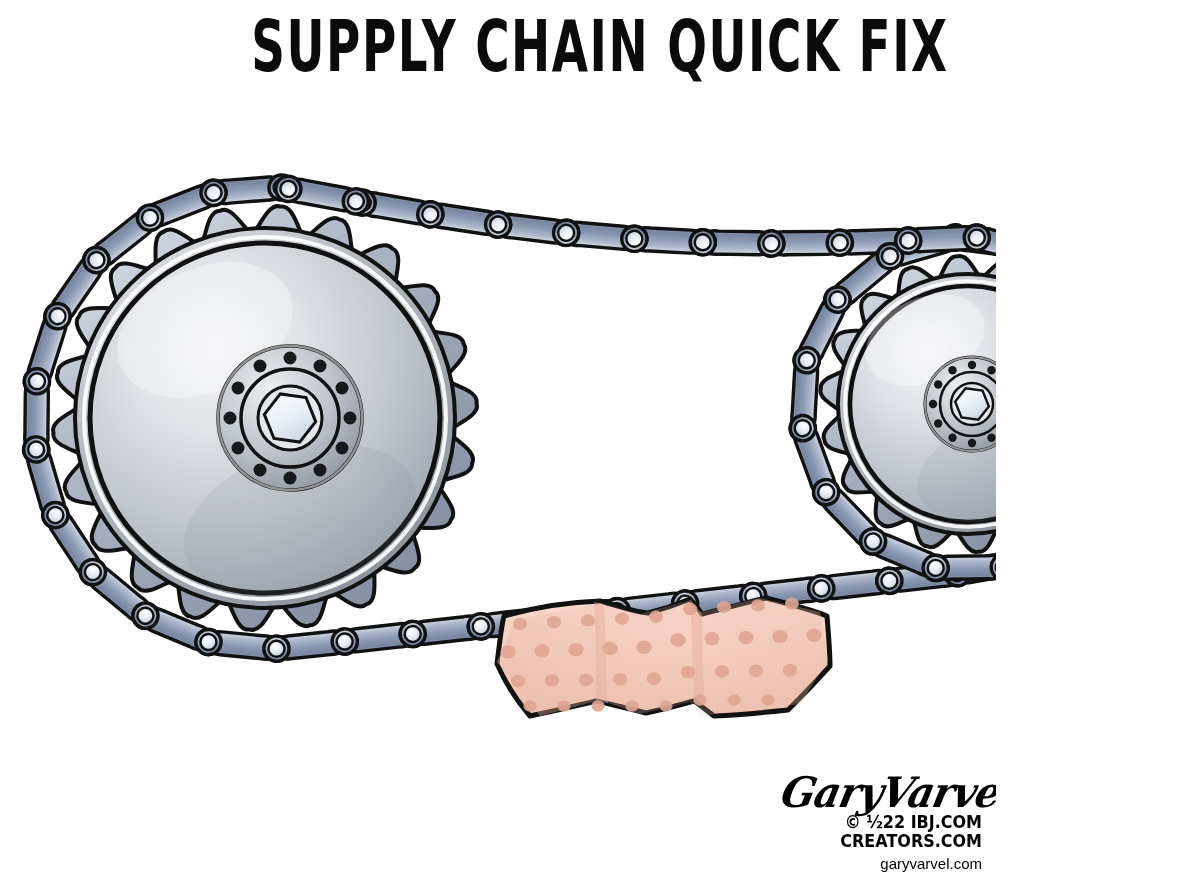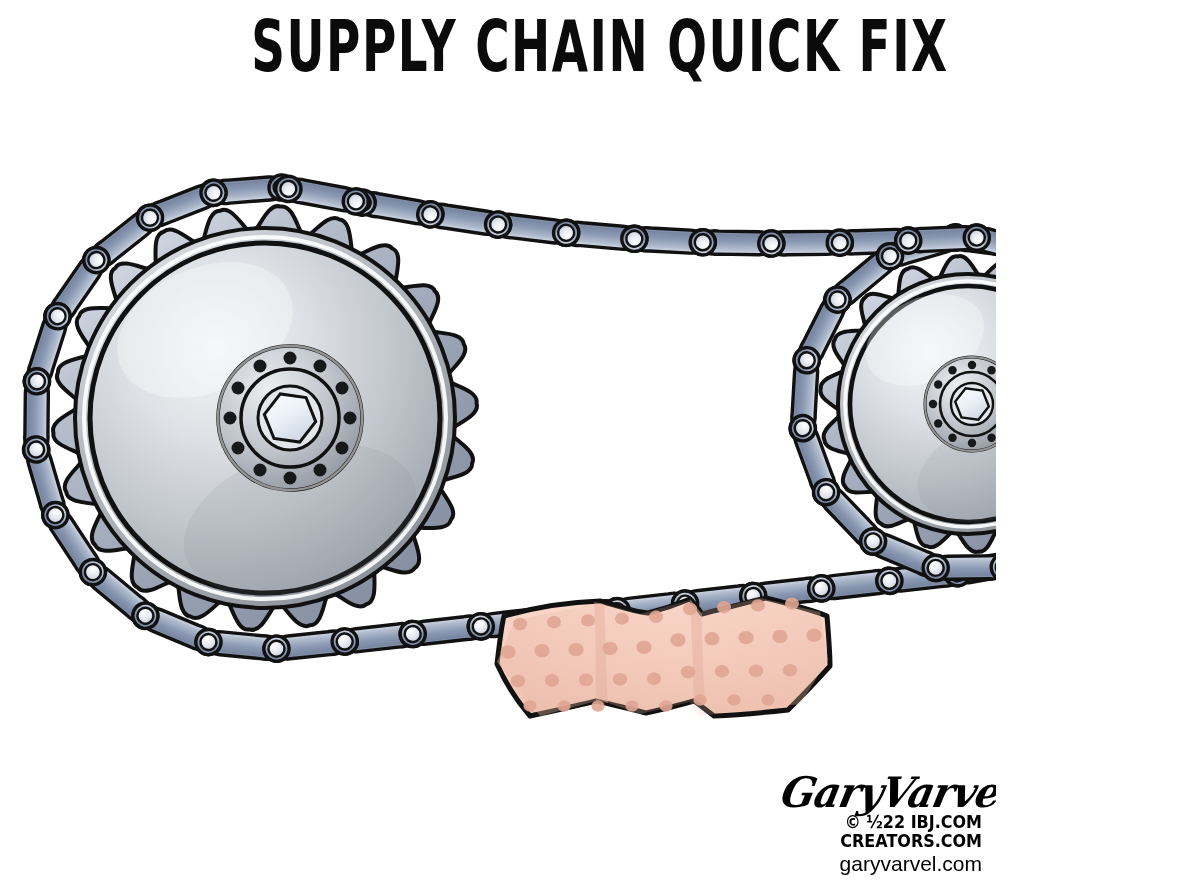--- a/index.html
+++ b/index.html
@@ -70,21 +70,21 @@
     font-size: 17px;
     line-height: 19px;
     letter-spacing: 0px;
     transform: scaleX(0.94);
     transform-origin: 100% 50%;
     white-space: nowrap;
   }
   .sig-url {
     font-family: "Liberation Sans", sans-serif;
     font-weight: 400;
-    font-size: 21px;
+    font-size: 15px;
     line-height: 23px;
     margin-top: 1px;
     white-space: nowrap;
   }
 </style>
 </head>
 <body>
 
 <div id="cartoon">
 

